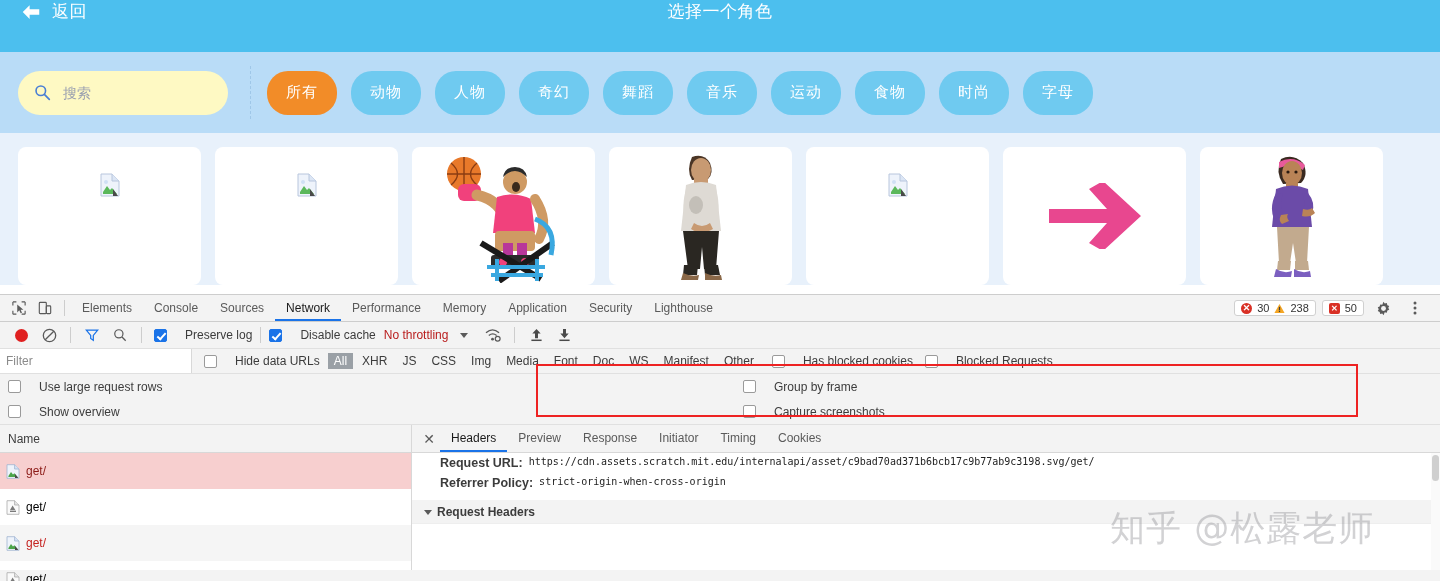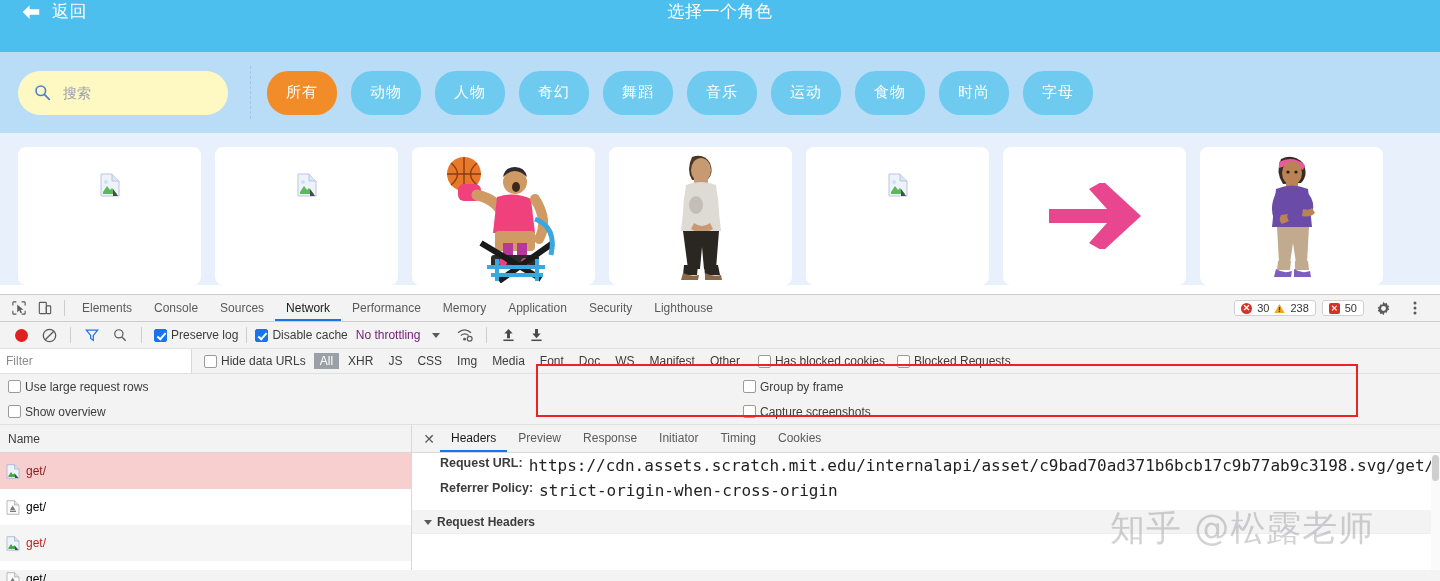--- a/index.html
+++ b/index.html
@@ -104,32 +104,32 @@
   .warn-tri { width: 11px; height: 11px; display:block; }
   .viol-box { width: 11px; height: 11px; background:#d93025; border-radius:2px;
     color:#fff; font-size:8px; line-height:11px; text-align:center; font-weight:bold;}
 
   .dt-toolbar {
     height: 27px; border-bottom: 1px solid #e0e0e0;
     display: flex; align-items: center; padding: 0 8px; gap: 2px;
     background: #f3f3f3;
   }
   .rec-dot { width: 13px; height: 13px; border-radius: 50%; background: #e02020; }
-  .chk-label { display: flex; align-items: center; gap: 4px; font-size: 12px; color: #3c3c3c; cursor: pointer; }
+  .chk-label { display: flex; align-items: center; gap: 18px; font-size: 12px; color: #3c3c3c; cursor: pointer; }
   .cbx {
     width: 13px; height: 13px; border: 1px solid #9a9a9a; border-radius: 2px;
     background: #fff; flex: none; position: relative;
   }
   .cbx.on { background: #1a73e8; border-color: #1a73e8; }
   .cbx.on::after {
     content: ""; position: absolute; left: 4px; top: 1px;
     width: 3px; height: 7px; border: solid #fff; border-width: 0 2px 2px 0;
     transform: rotate(42deg);
   }
-  .throttle { font-size: 12px; color: #701a75; margin-left: 6px; }
+  .throttle { font-size: 12px; color: #b91c1c; margin-left: 6px; }
   .caret-dn { width: 0;height:0;border-left:4px solid transparent;border-right:4px solid transparent;border-top:5px solid #5a5a5a; margin: 0 10px;}
 
   .dt-filterrow {
     height: 25px; display: flex; align-items: center;
     border-bottom: 1px solid #e0e0e0; background: #f3f3f3;
   }
   .filter-input {
     width: 192px; height: 24px; border: none; border-right: 1px solid #d8d8d8;
     outline: none; background: #fff; font-size: 12px; color: #333;
     padding: 0 6px; font-family: "Liberation Sans", sans-serif;
@@ -180,21 +180,21 @@
   .d-tab.sel { color: #1a1a1a; box-shadow: inset 0 -2px 0 #1a73e8; }
   .sec-title {
     font-size: 12px; font-weight: bold; color: #3c3c3c;
     padding: 5px 0 4px 12px; background: #f3f3f3; display: flex; align-items: center; gap: 5px;
     border-bottom: 1px solid #eee; cursor: pointer;
   }
   .tri { width:0;height:0;border-left:4px solid transparent;border-right:4px solid transparent;border-top:5px solid #5a5a5a;}
   .hdr-line { font-size: 12.5px; padding: 3px 0 3px 28px; display: flex; }
   .hdr-key { font-weight: bold; color: #3c3c3c; white-space: nowrap; }
   .hdr-val {
-    font-family: "DejaVu Sans Mono", monospace; font-size: 16px; color: #222;
+    font-family: "DejaVu Sans Mono", monospace; font-size: 10px; color: #222;
     white-space: nowrap; overflow: hidden;
   }
   .redbox {
     position: absolute; left: 536px; top: 69px; width: 822px; height: 53px;
     border: 2px solid #ee2222; pointer-events: none; z-index: 5;
   }
   .watermark {
     position: absolute; left: 1110px; top: 505px; z-index: 6;
     font-size: 35px; color: rgba(130,130,135,.36);
     font-family: "DejaVu Sans", sans-serif; white-space: nowrap;

